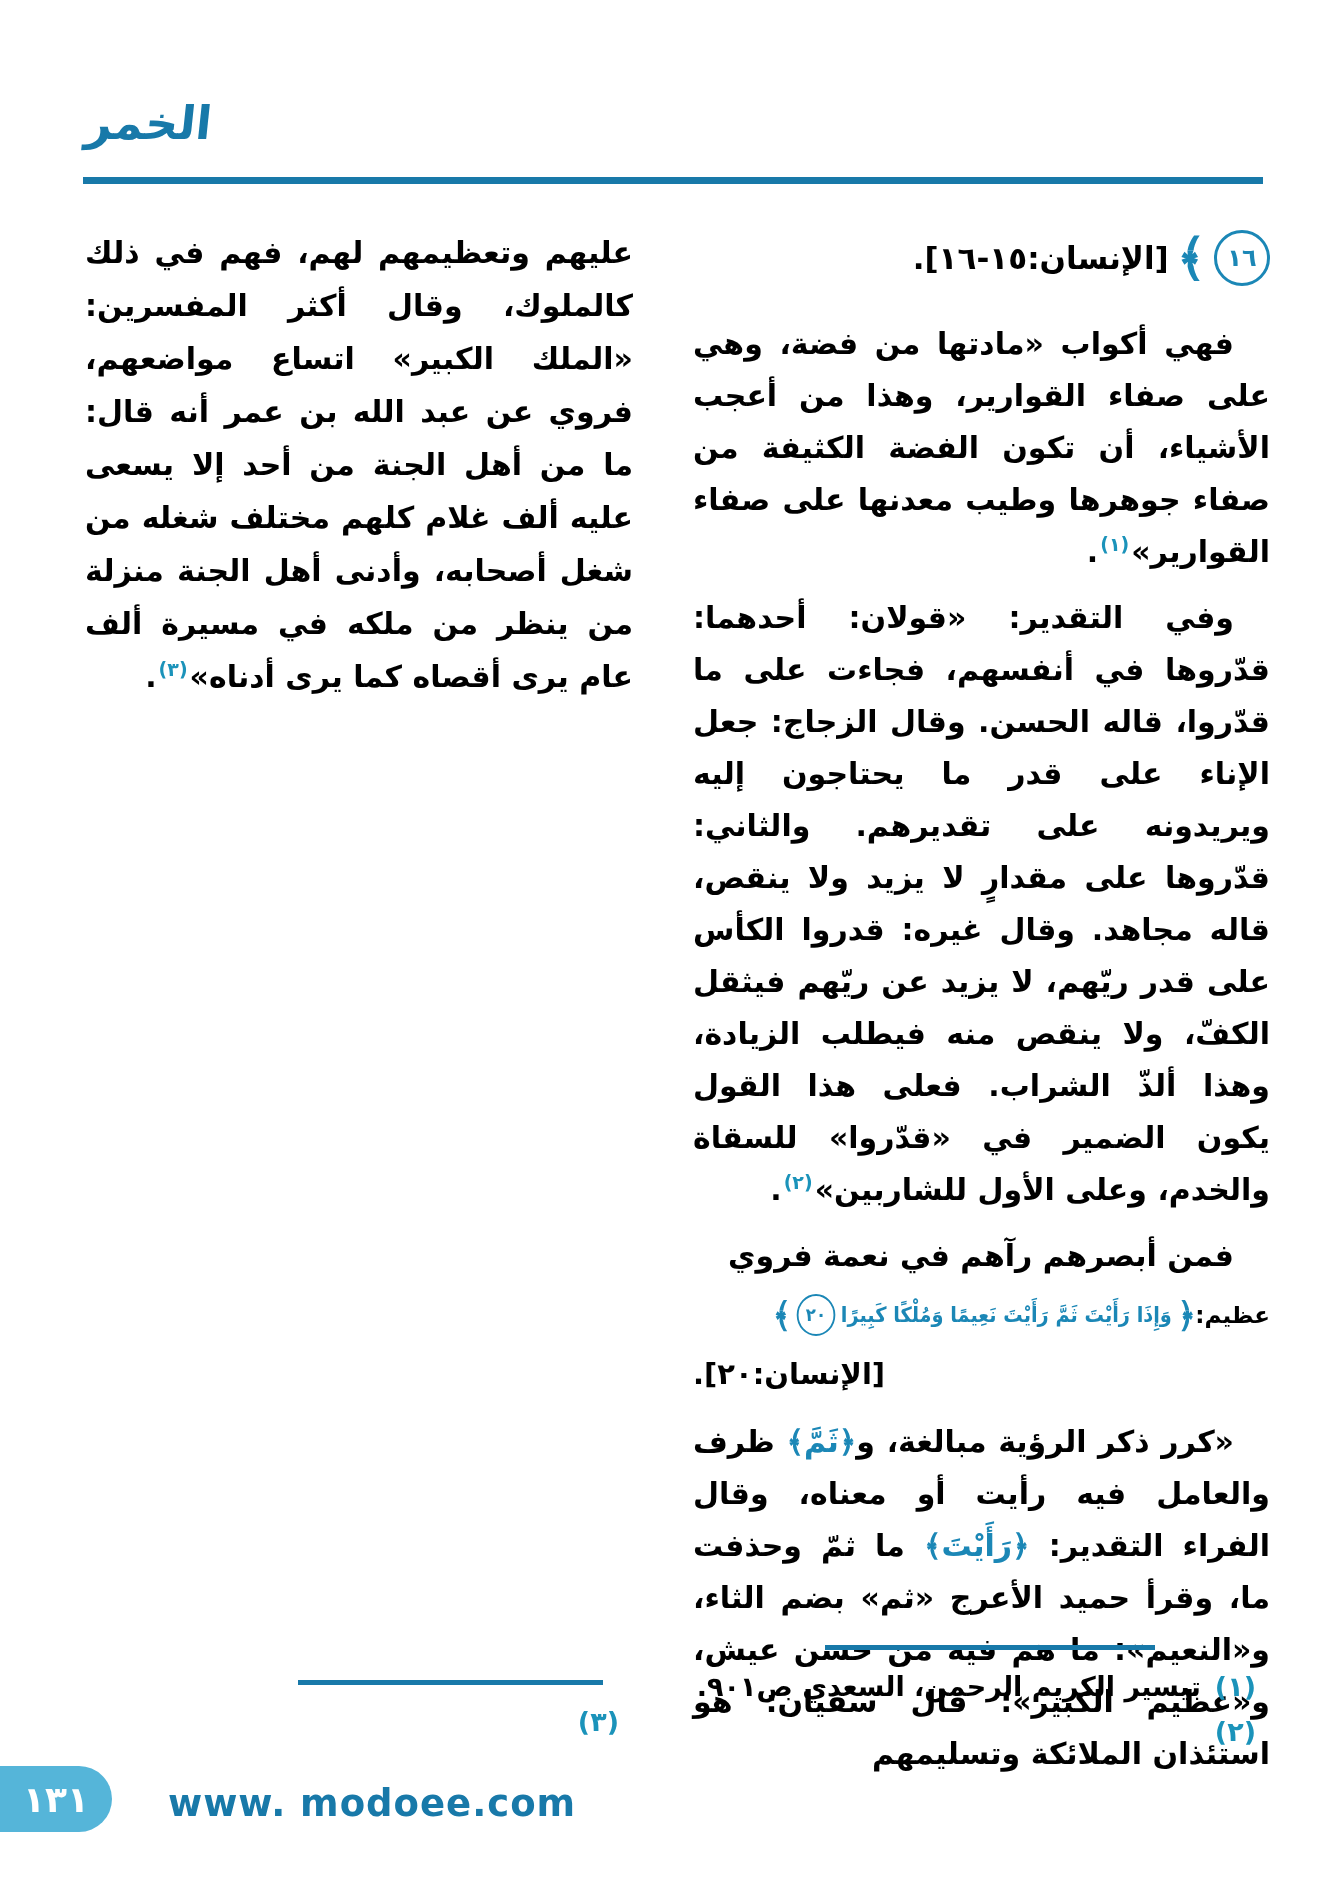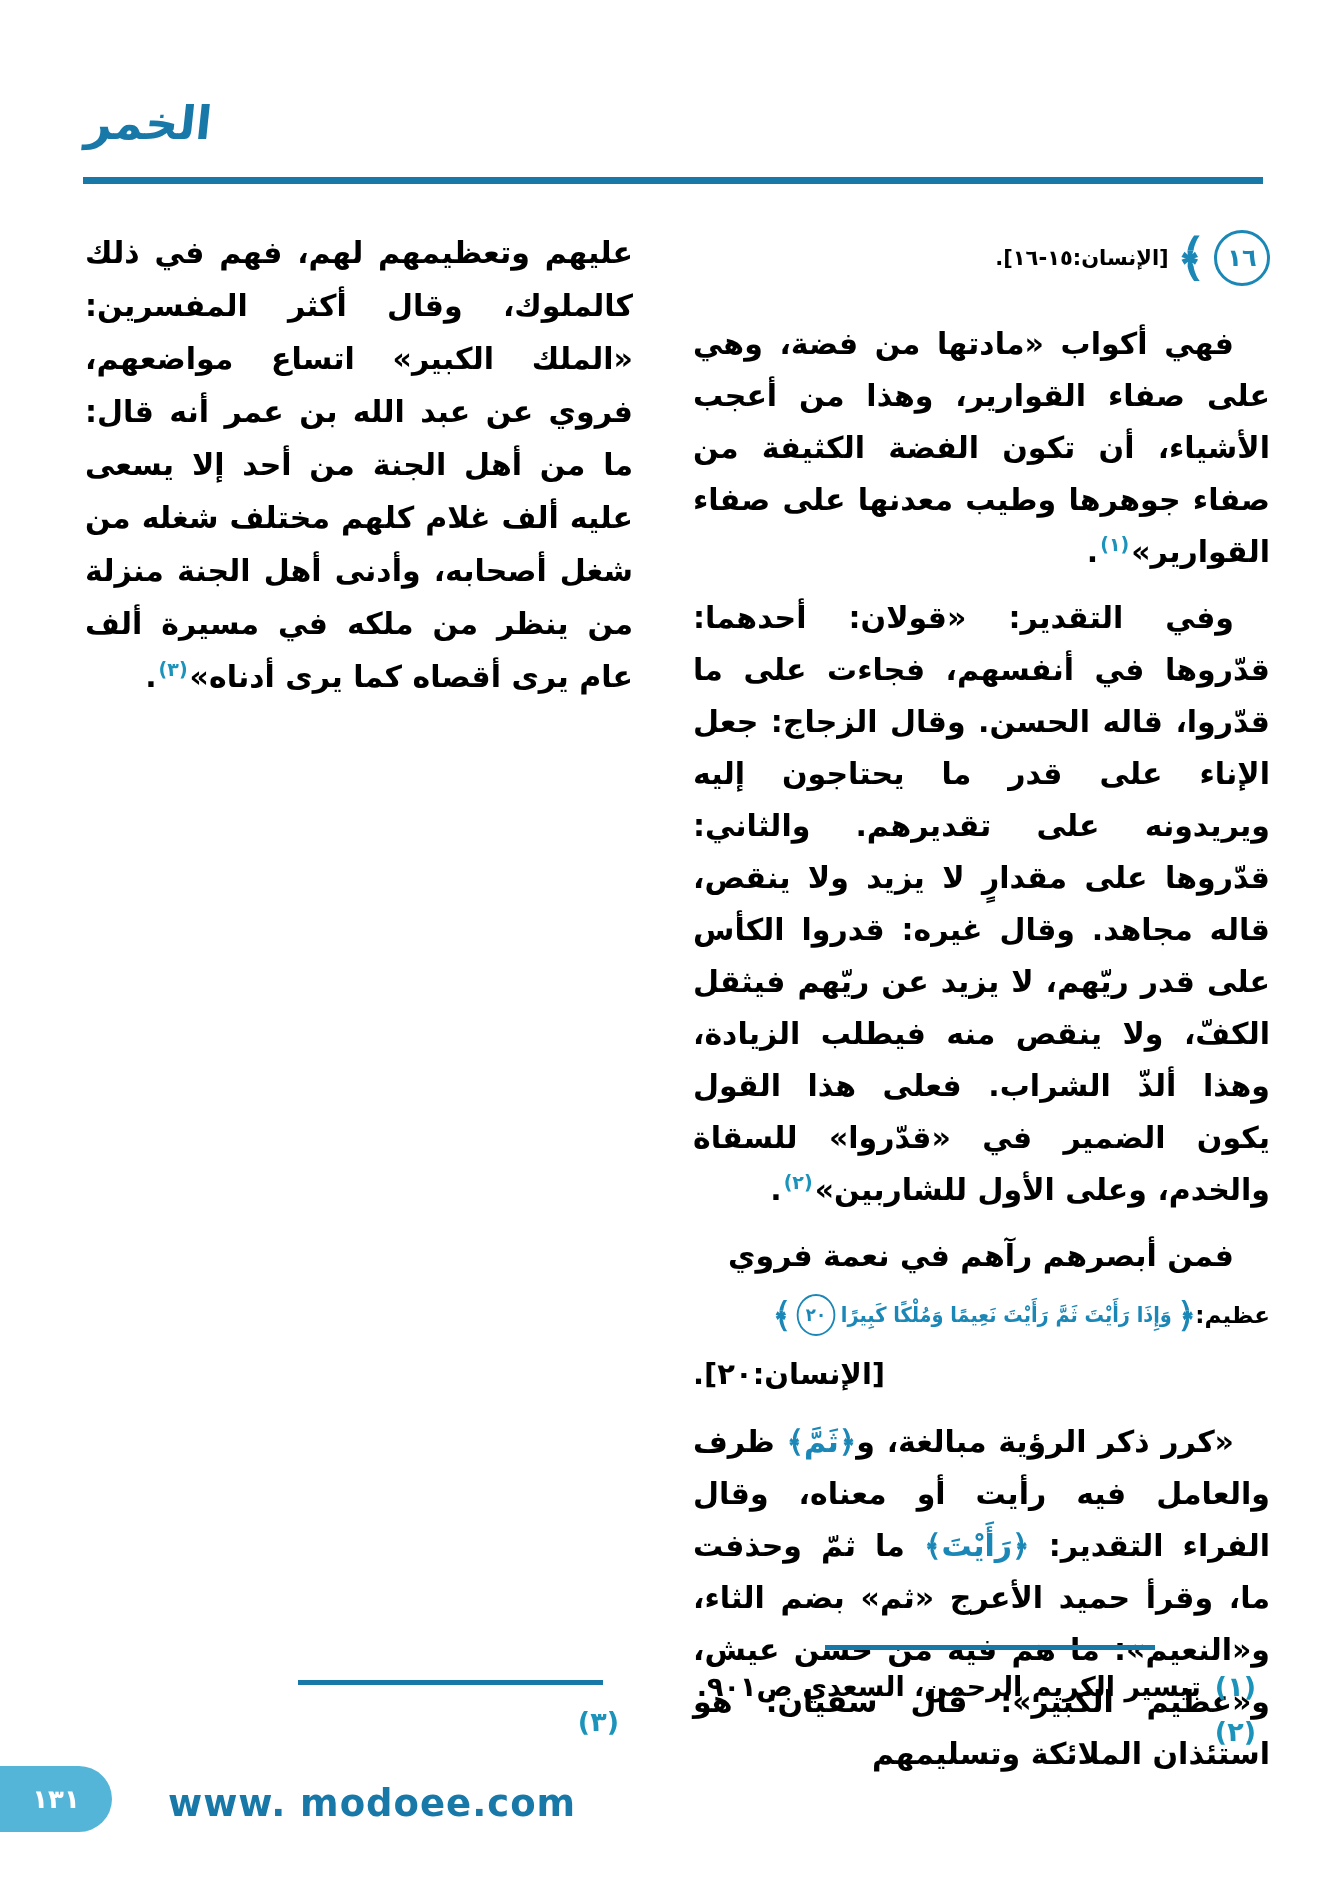--- a/index.html
+++ b/index.html
@@ -51,21 +51,21 @@
   }
   .rosette{
     display:inline-flex;align-items:center;justify-content:center;
     width:56px;height:56px;border:3px solid var(--quran);border-radius:50%;
     box-shadow:0 0 0 2px #fff inset;
     color:var(--quran);font-size:24px;font-weight:bold;flex:0 0 auto;
   }
   .ornate-bracket{
     color:var(--quran);font-size:50px;font-weight:bold;line-height:1;flex:0 0 auto;
   }
-  .vref{font-size:21px;font-weight:700;}
+  .vref{font-size:31px;font-weight:700;}
   
   .q{color:var(--quran);font-weight:bold;}
   .verse-line{
     display:flex;align-items:center;white-space:nowrap;
     height:62px;margin-top:2px;
   }
   .verse-line .prefix{font-size:23px;font-weight:700;flex:0 0 auto;}
   .verse-body{
     display:inline-flex;align-items:center;gap:6px;
     color:var(--quran);font-weight:bold;font-size:21px;
@@ -97,21 +97,21 @@
     font-size:27px;font-weight:700;line-height:45px;
     padding-right:14px;
   }
   .fn-num{color:var(--marker);flex:0 0 auto;}
   
   .page-pill{
     position:absolute;left:0;top:1766px;width:112px;height:66px;
     background:var(--pill);
     border-radius:0 33px 33px 0;
     display:flex;align-items:center;justify-content:center;
-    color:#fff;font-size:26px;font-weight:bold;
+    color:#fff;font-size:36px;font-weight:bold;
   }
   .website{
     position:absolute;left:168px;top:1782px;
     direction:ltr;color:var(--accent);
     font-size:37px;font-weight:700;letter-spacing:1px;
   }
 </style>
 </head>
 <body>
 

